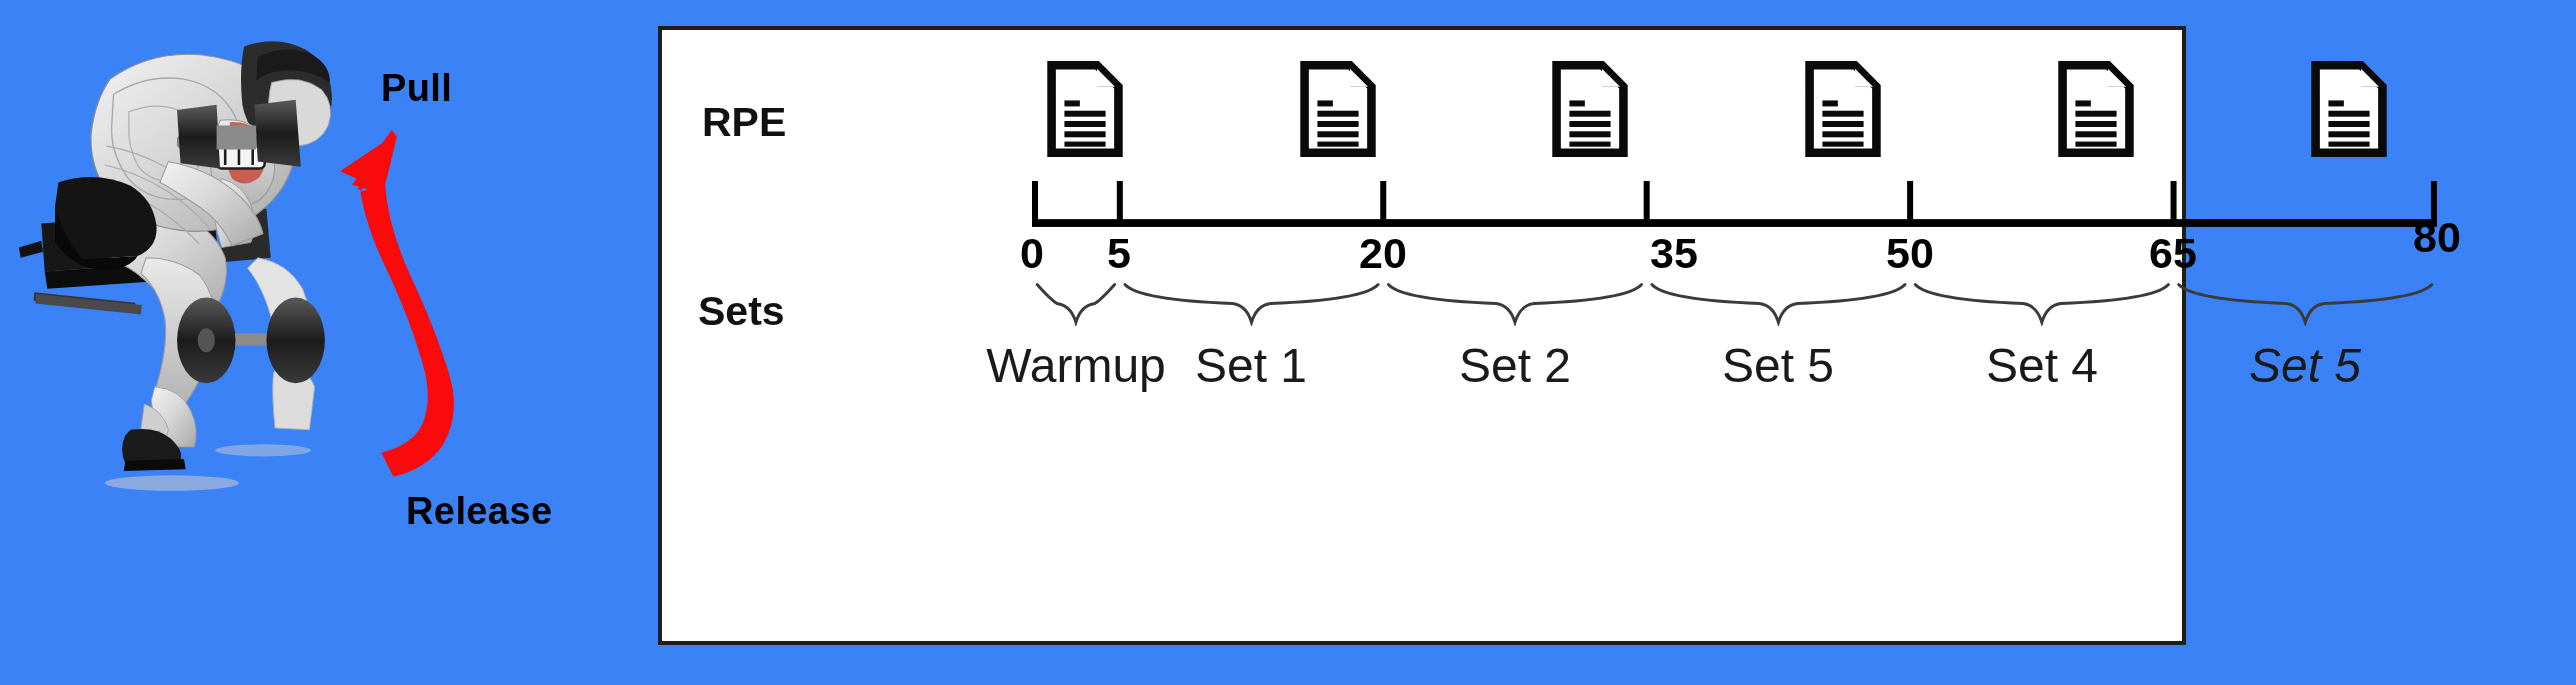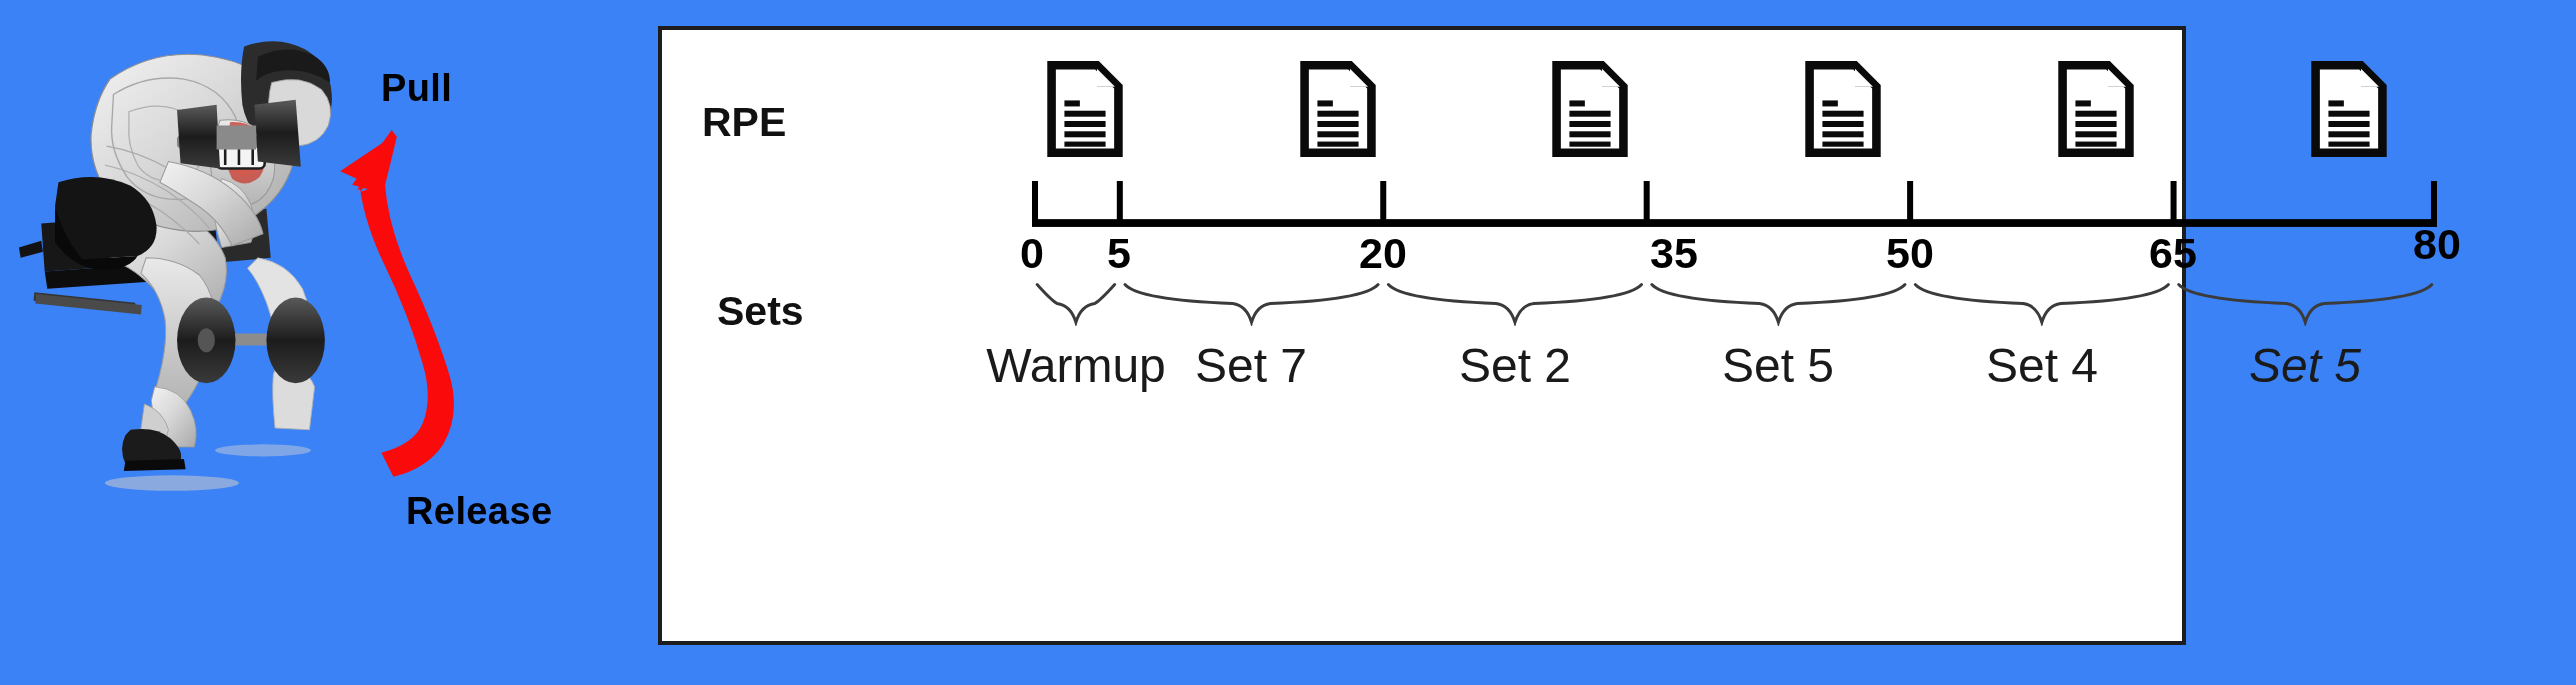--- a/index.html
+++ b/index.html
@@ -72,21 +72,21 @@
     position: absolute;
     font-family: "Liberation Sans", sans-serif;
     font-weight: bold;
     font-size: 41px;
     color: #111111;
     white-space: nowrap;
     letter-spacing: 0px;
   }
   #rpe-row-label        { left: 40px;  top: 69px; }
   #repetitions-row-label{ left: 40px;  top: 163px; }
-  #sets-row-label       { left: 55px;  top: 258px; }
+  #sets-row-label       { left: 36px;  top: 258px; }
 
   
   #rpe-icon-row {
     position: absolute;
     left: 0; top: 0;
     width: 100%; height: 100%;
     pointer-events: none;
   }
   .doc-icon {
     position: absolute;
@@ -388,23 +388,23 @@
      Q 1613 22 1629 4" fill="none" stroke="#3b3b3b" stroke-width="3.4" stroke-linecap="round"></path>
         </svg>
     </div>
 
   <div class="tick-label" style="left: 370px; top: 199px;">0</div>
       <div class="tick-label" style="left: 457px; top: 199px;">5</div>
       <div class="tick-label" style="left: 721px; top: 199px;">20</div>
       <div class="tick-label" style="left: 984px; top: 199px; margin-left: 28px;">35</div>
       <div class="tick-label" style="left: 1248px; top: 199px;">50</div>
       <div class="tick-label" style="left: 1511px; top: 199px;">65</div>
-      <div class="tick-label" style="left: 1775px; top: 190px; text-align: right;">80</div>
+      <div class="tick-label" style="left: 1775px; top: 183px; text-align: right;">80</div>
       <div class="set-label" style="left: 414px; top: 308px;">Warmup</div>
-      <div class="set-label" style="left: 589px; top: 308px;">Set 7</div>
+      <div class="set-label" style="left: 589px; top: 308px;">Set 1</div>
       <div class="set-label" style="left: 853px; top: 308px;">Set 2</div>
       <div class="set-label" style="left: 1116px; top: 308px;">Set 5</div>
       <div class="set-label" style="left: 1380px; top: 308px;">Set 4</div>
       <div class="set-label" style="left: 1643px; top: 308px; font-style: italic;">Set 5</div>
     </div>
 
 </div>
 
 
 </body></html>

